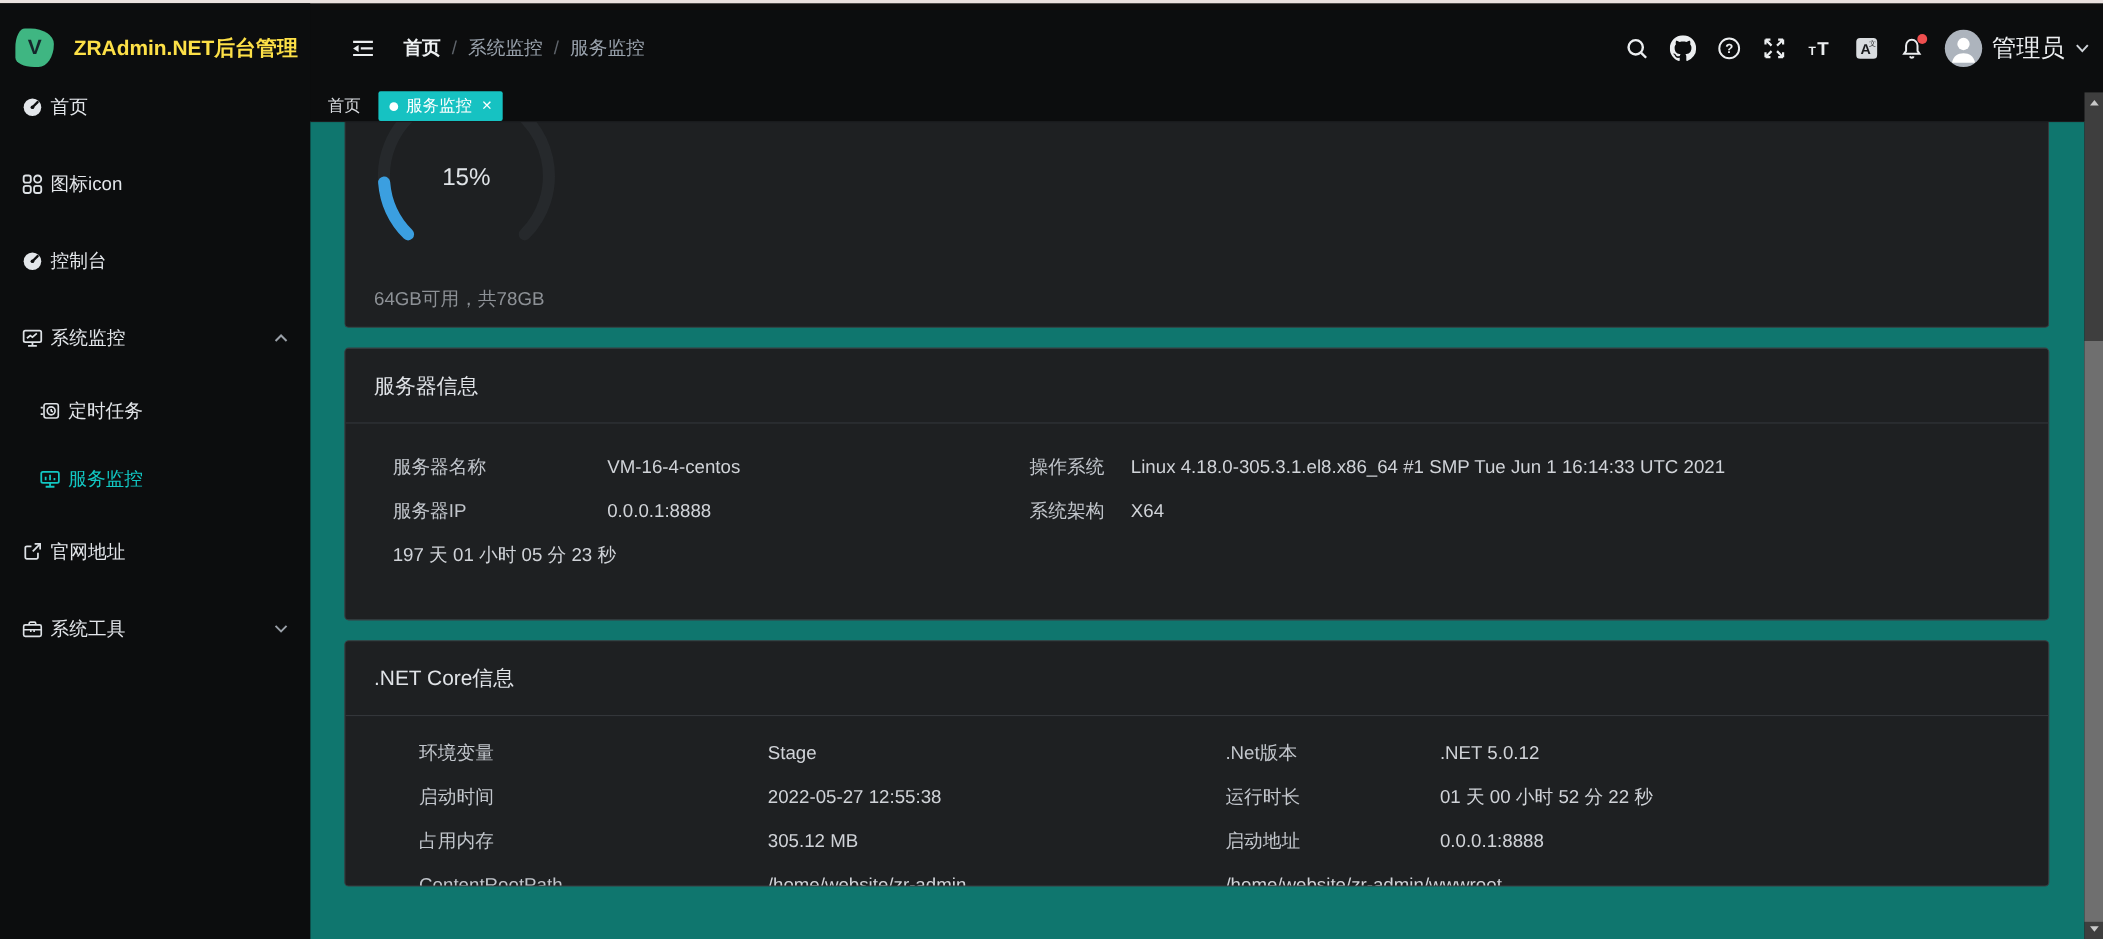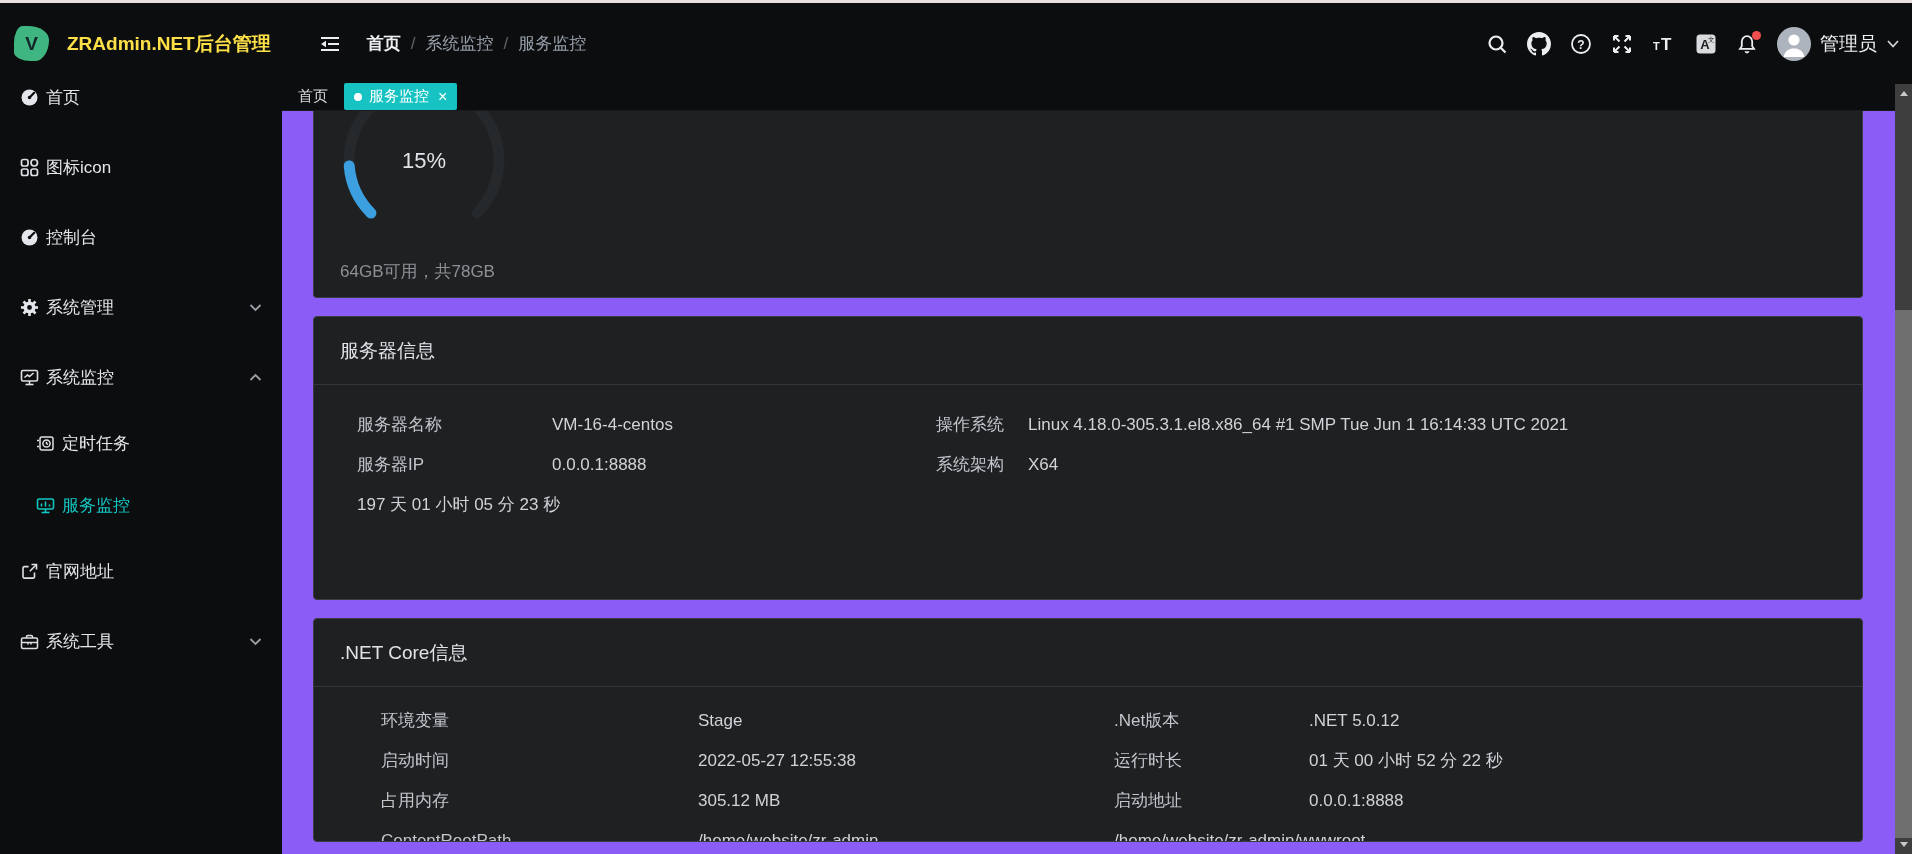--- a/index.html
+++ b/index.html
@@ -16,21 +16,21 @@
   .app-title{margin-left:18px;font-size:19px;font-weight:bold;color:#fde047;white-space:nowrap;}
   .fold{margin-left:48px;cursor:pointer;display:flex;}
   .breadcrumb{margin-left:26px;font-size:17px;display:flex;align-items:center;gap:10px;white-space:nowrap;}
   .bc-active{color:#eef1f3;font-weight:bold;cursor:pointer;}
   .bc-sep{color:#5f646b;}
   .bc-item{color:#99a2ac;cursor:pointer;}
   .header-right{margin-left:auto;display:flex;align-items:center;gap:19px;}
   .hicon{display:block;cursor:pointer;}
   .user-box{display:flex;align-items:center;gap:9px;cursor:pointer;}
   .avatar{width:34px;height:34px;border-radius:50%;background:#adb4bd;position:relative;overflow:hidden;flex:0 0 auto;}
-  .user-name{font-size:19px;color:#eef0f2;white-space:nowrap;}
+  .user-name{font-size:22px;color:#eef0f2;white-space:nowrap;}
 
   
   .sidebar{position:absolute;top:3px;left:0;width:282px;bottom:0;background:#0c0d0e;z-index:2;}
   .menu{position:absolute;top:59px;left:0;right:0;}
   .menu-item{height:70px;display:flex;align-items:center;padding:0 20px;cursor:pointer;box-sizing:border-box;}
   .menu-item.sub{height:62px;padding-left:36px;}
   .mi-icon{width:19px;height:19px;margin-right:7px;flex:0 0 auto;display:flex;align-items:center;justify-content:center;}
   .mi-label{font-size:17px;color:#e3e6ea;white-space:nowrap;}
   .menu-item.active .mi-label{color:#12c7c3;}
   .mi-arrow{margin-left:auto;display:flex;}
@@ -38,27 +38,27 @@
   
   .tabbar{position:absolute;top:83px;left:282px;right:17px;height:28px;display:flex;align-items:center;
           padding-left:16px;box-sizing:border-box;border-bottom:1px solid #191b1d;z-index:3;}
   .tag-plain{font-size:15px;color:#d9dce0;cursor:pointer;white-space:nowrap;}
   .tag-active{margin-left:16px;height:27px;background:#16c2c2;color:#fff;display:flex;align-items:center;
               gap:7px;padding:0 10px;font-size:15px;border-radius:2px;cursor:pointer;white-space:nowrap;}
   .tag-dot{width:8px;height:8px;border-radius:50%;background:#fff;flex:0 0 auto;}
   .tag-close{font-size:16px;line-height:1;margin-left:2px;cursor:pointer;}
 
   
-  .content{position:absolute;top:110px;left:282px;width:1613px;bottom:0;background:#8b5cf6;overflow:hidden;z-index:1;}
+  .content{position:absolute;top:110px;left:282px;width:1613px;bottom:0;background:#0f766e;overflow:hidden;z-index:1;}
   .card{margin-left:31px;width:1550px;background:#1e2022;border:1px solid #3a3d40;border-radius:4px;box-sizing:border-box;}
   .card-disk{height:188px;border-top:none;border-radius:0 0 4px 4px;position:relative;overflow:hidden;}
   .gauge-svg{position:absolute;left:20px;top:-25px;}
   .disk-summary{position:absolute;left:26px;top:150px;font-size:17px;color:#8d9196;}
   .card-info{margin-top:18px;overflow:hidden;}
-  .card-server{height:284px;}
+  .card-server{height:248px;}
   .card-net{height:224px;}
   .card-head{height:68px;display:flex;align-items:center;padding:0 26px;border-bottom:1px solid #33363a;
              font-size:19px;color:#e0e3e7;font-weight:500;box-sizing:border-box;}
   .card-body{padding:20px 26px 0 43px;}
   .card-net .card-body{padding-top:14px;margin-left:24px;}
   .irow{display:grid;line-height:40px;font-size:17px;}
   .irow.server{grid-template-columns:195px 384px 92px 1fr;}
   .irow.net{grid-template-columns:317px 416px 195px 1fr;}
   .ilabel{color:#c2c6cc;white-space:nowrap;}
   .ivalue{color:#d0d3d8;white-space:nowrap;}
@@ -103,40 +103,20 @@
       </div>
       <div class="menu-item">
         <span class="mi-icon">
           <svg width="19" height="19" viewBox="0 0 19 19">
               <circle cx="9.5" cy="9.5" r="8" fill="#e3e6ea"></circle>
               <path d="M9.5 9.5 L14.2 4.8" stroke="#0c0d0e" stroke-width="2.2" stroke-linecap="round"></path>
               <circle cx="9.5" cy="9.5" r="1.7" fill="#0c0d0e"></circle>
             </svg>
         </span>
         <span class="mi-label">控制台</span>
-      </div>
-      <div class="menu-item">
-        <span class="mi-icon">
-          <svg width="19" height="19" viewBox="0 0 19 19">
-              <g stroke="#e3e6ea" stroke-width="2.6">
-                <line x1="9.5" y1="1" x2="9.5" y2="18"></line>
-                <line x1="1" y1="9.5" x2="18" y2="9.5"></line>
-                <line x1="3.5" y1="3.5" x2="15.5" y2="15.5"></line>
-                <line x1="15.5" y1="3.5" x2="3.5" y2="15.5"></line>
-              </g>
-              <circle cx="9.5" cy="9.5" r="6" fill="#e3e6ea"></circle>
-              <circle cx="9.5" cy="9.5" r="2.4" fill="#0c0d0e"></circle>
-            </svg>
-        </span>
-        <span class="mi-label">系统管理</span>
-        <span class="mi-arrow">
-          <svg width="13" height="9" viewBox="0 0 13 9" fill="none" stroke="#9aa0a8" stroke-width="1.8">
-              <polyline points="1.5,2 6.5,7 11.5,2"></polyline>
-            </svg>
-        </span>
       </div>
       <div class="menu-item">
         <span class="mi-icon">
           <svg width="19" height="19" viewBox="0 0 19 19" fill="none" stroke="#dde1e5" stroke-width="1.6">
               <rect x="1.5" y="2.5" width="16" height="10.5" rx="1.5"></rect>
               <polyline points="4.5,9.5 7.5,7 9.5,8.5 13.5,5"></polyline>
               <line x1="9.5" y1="13" x2="9.5" y2="16"></line>
               <line x1="5.5" y1="16.5" x2="13.5" y2="16.5"></line>
             </svg>
         </span>

